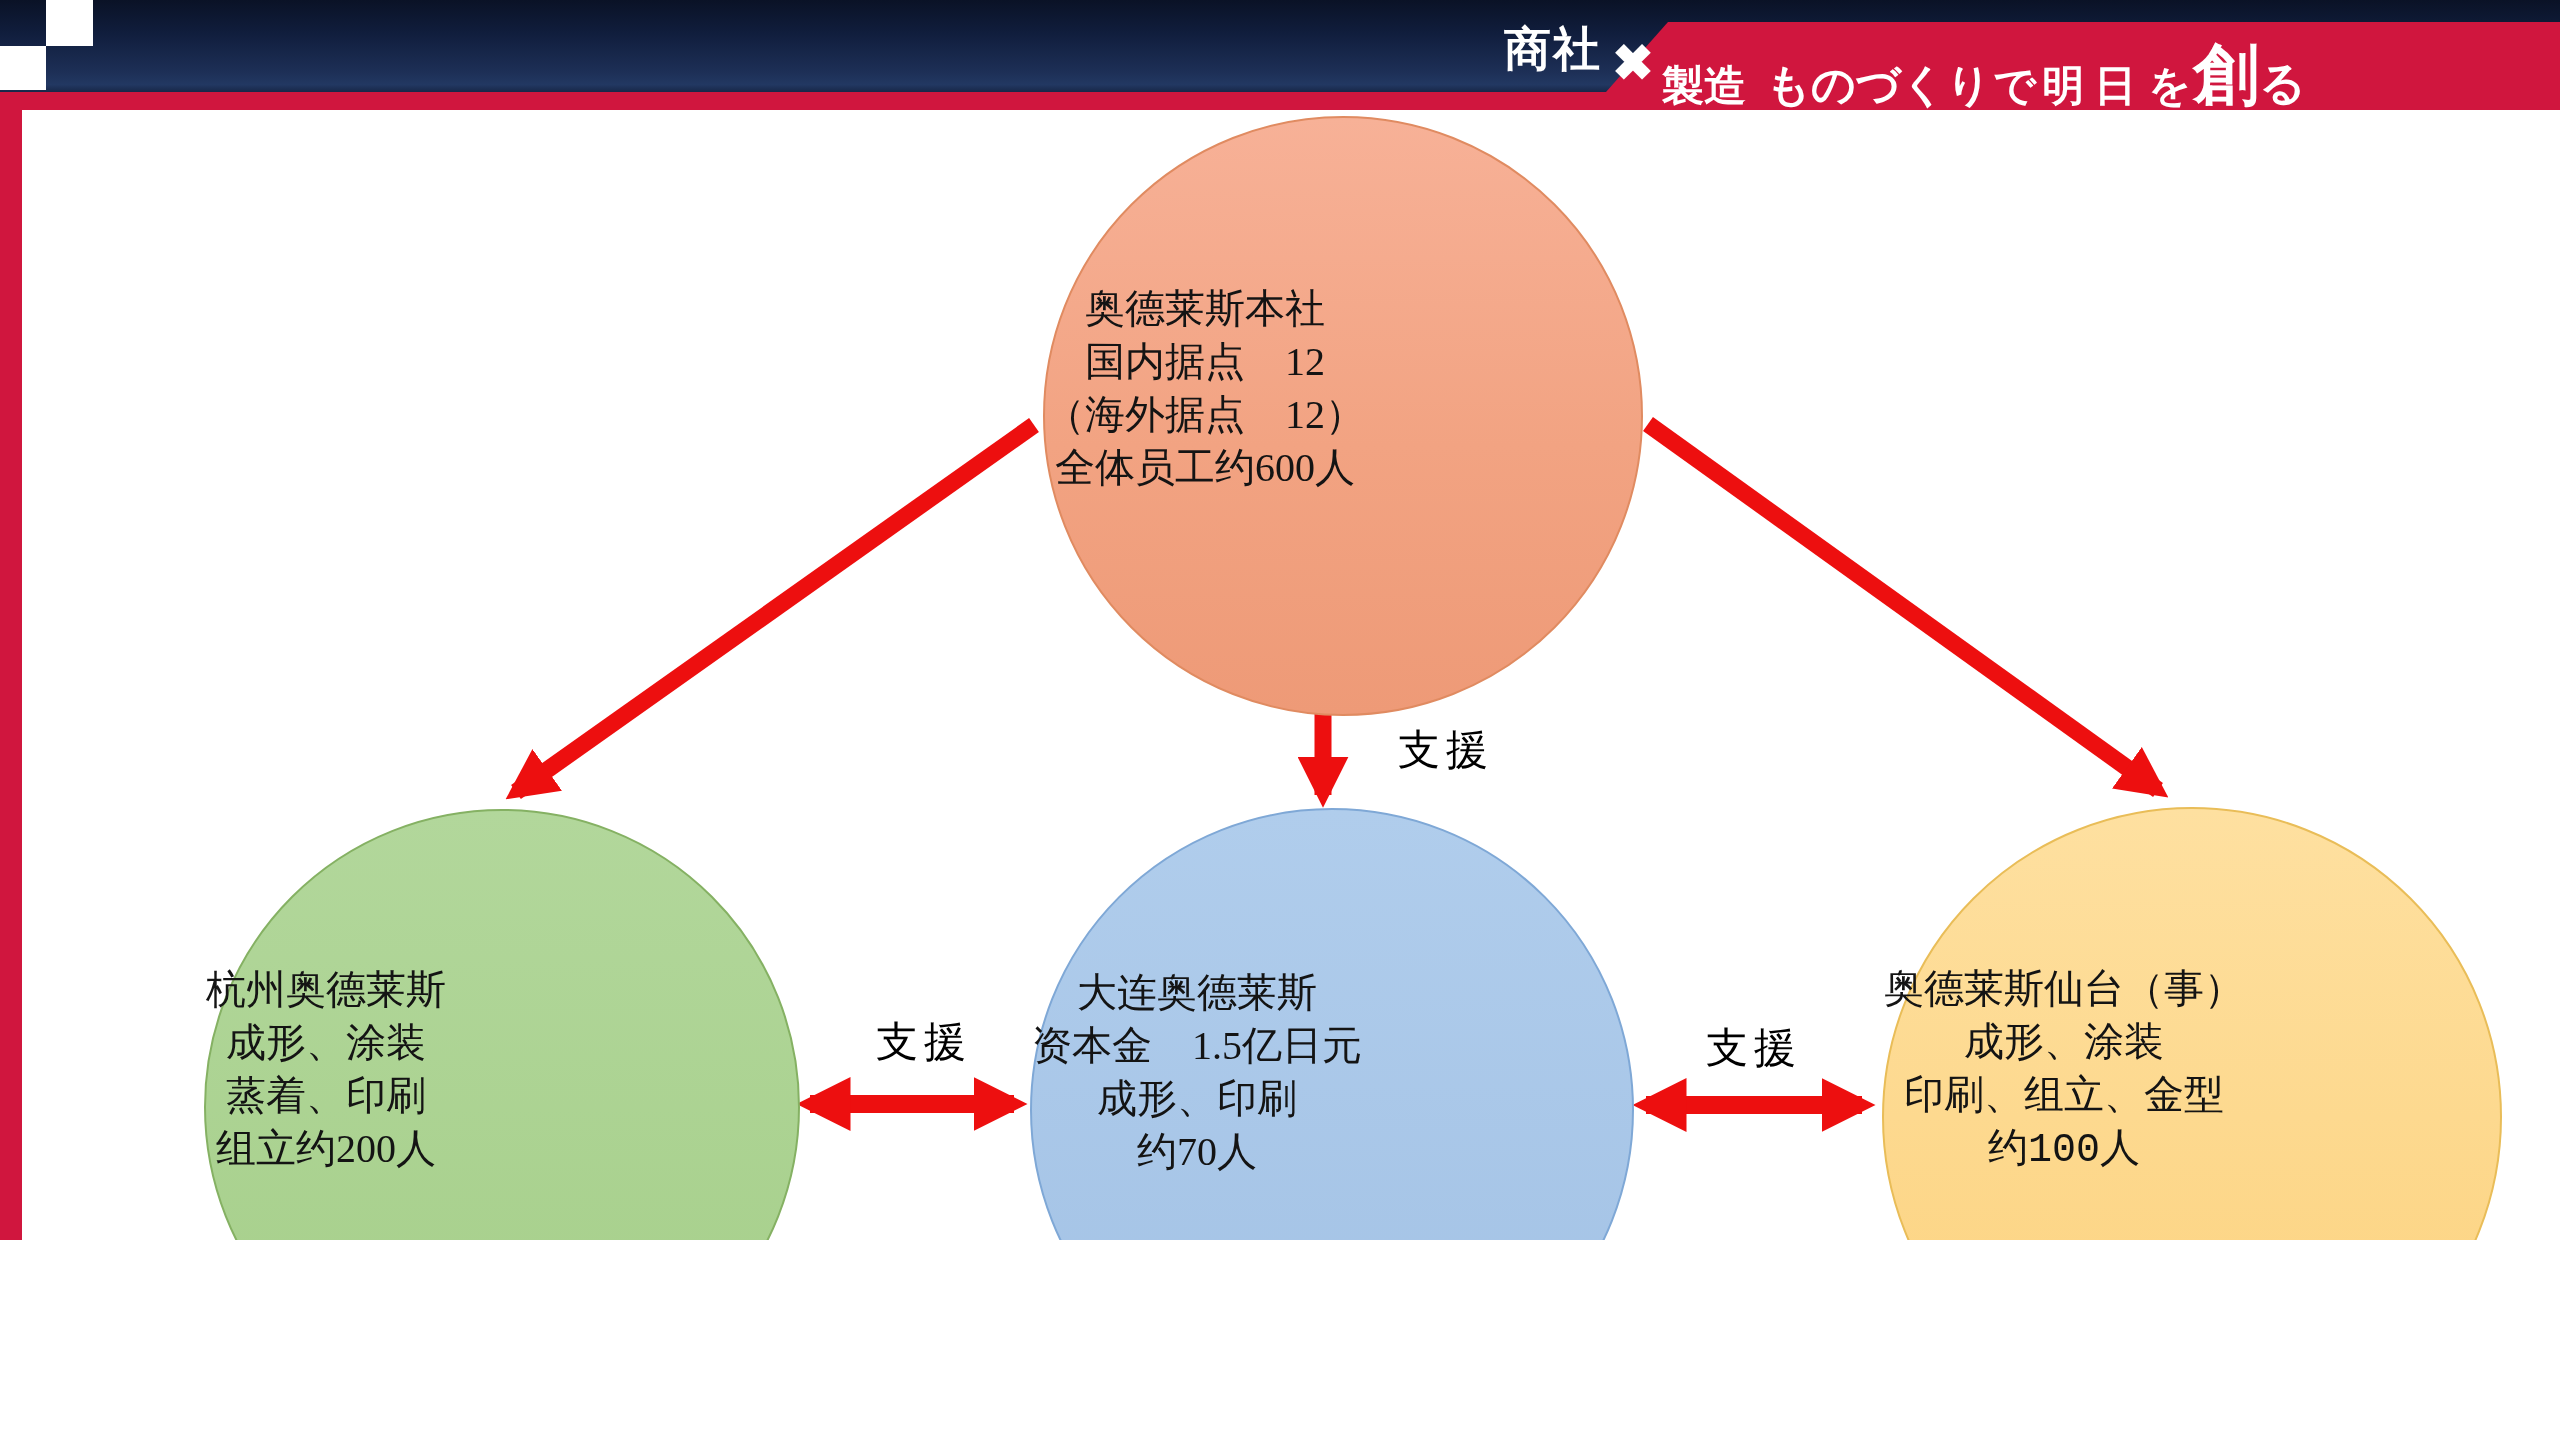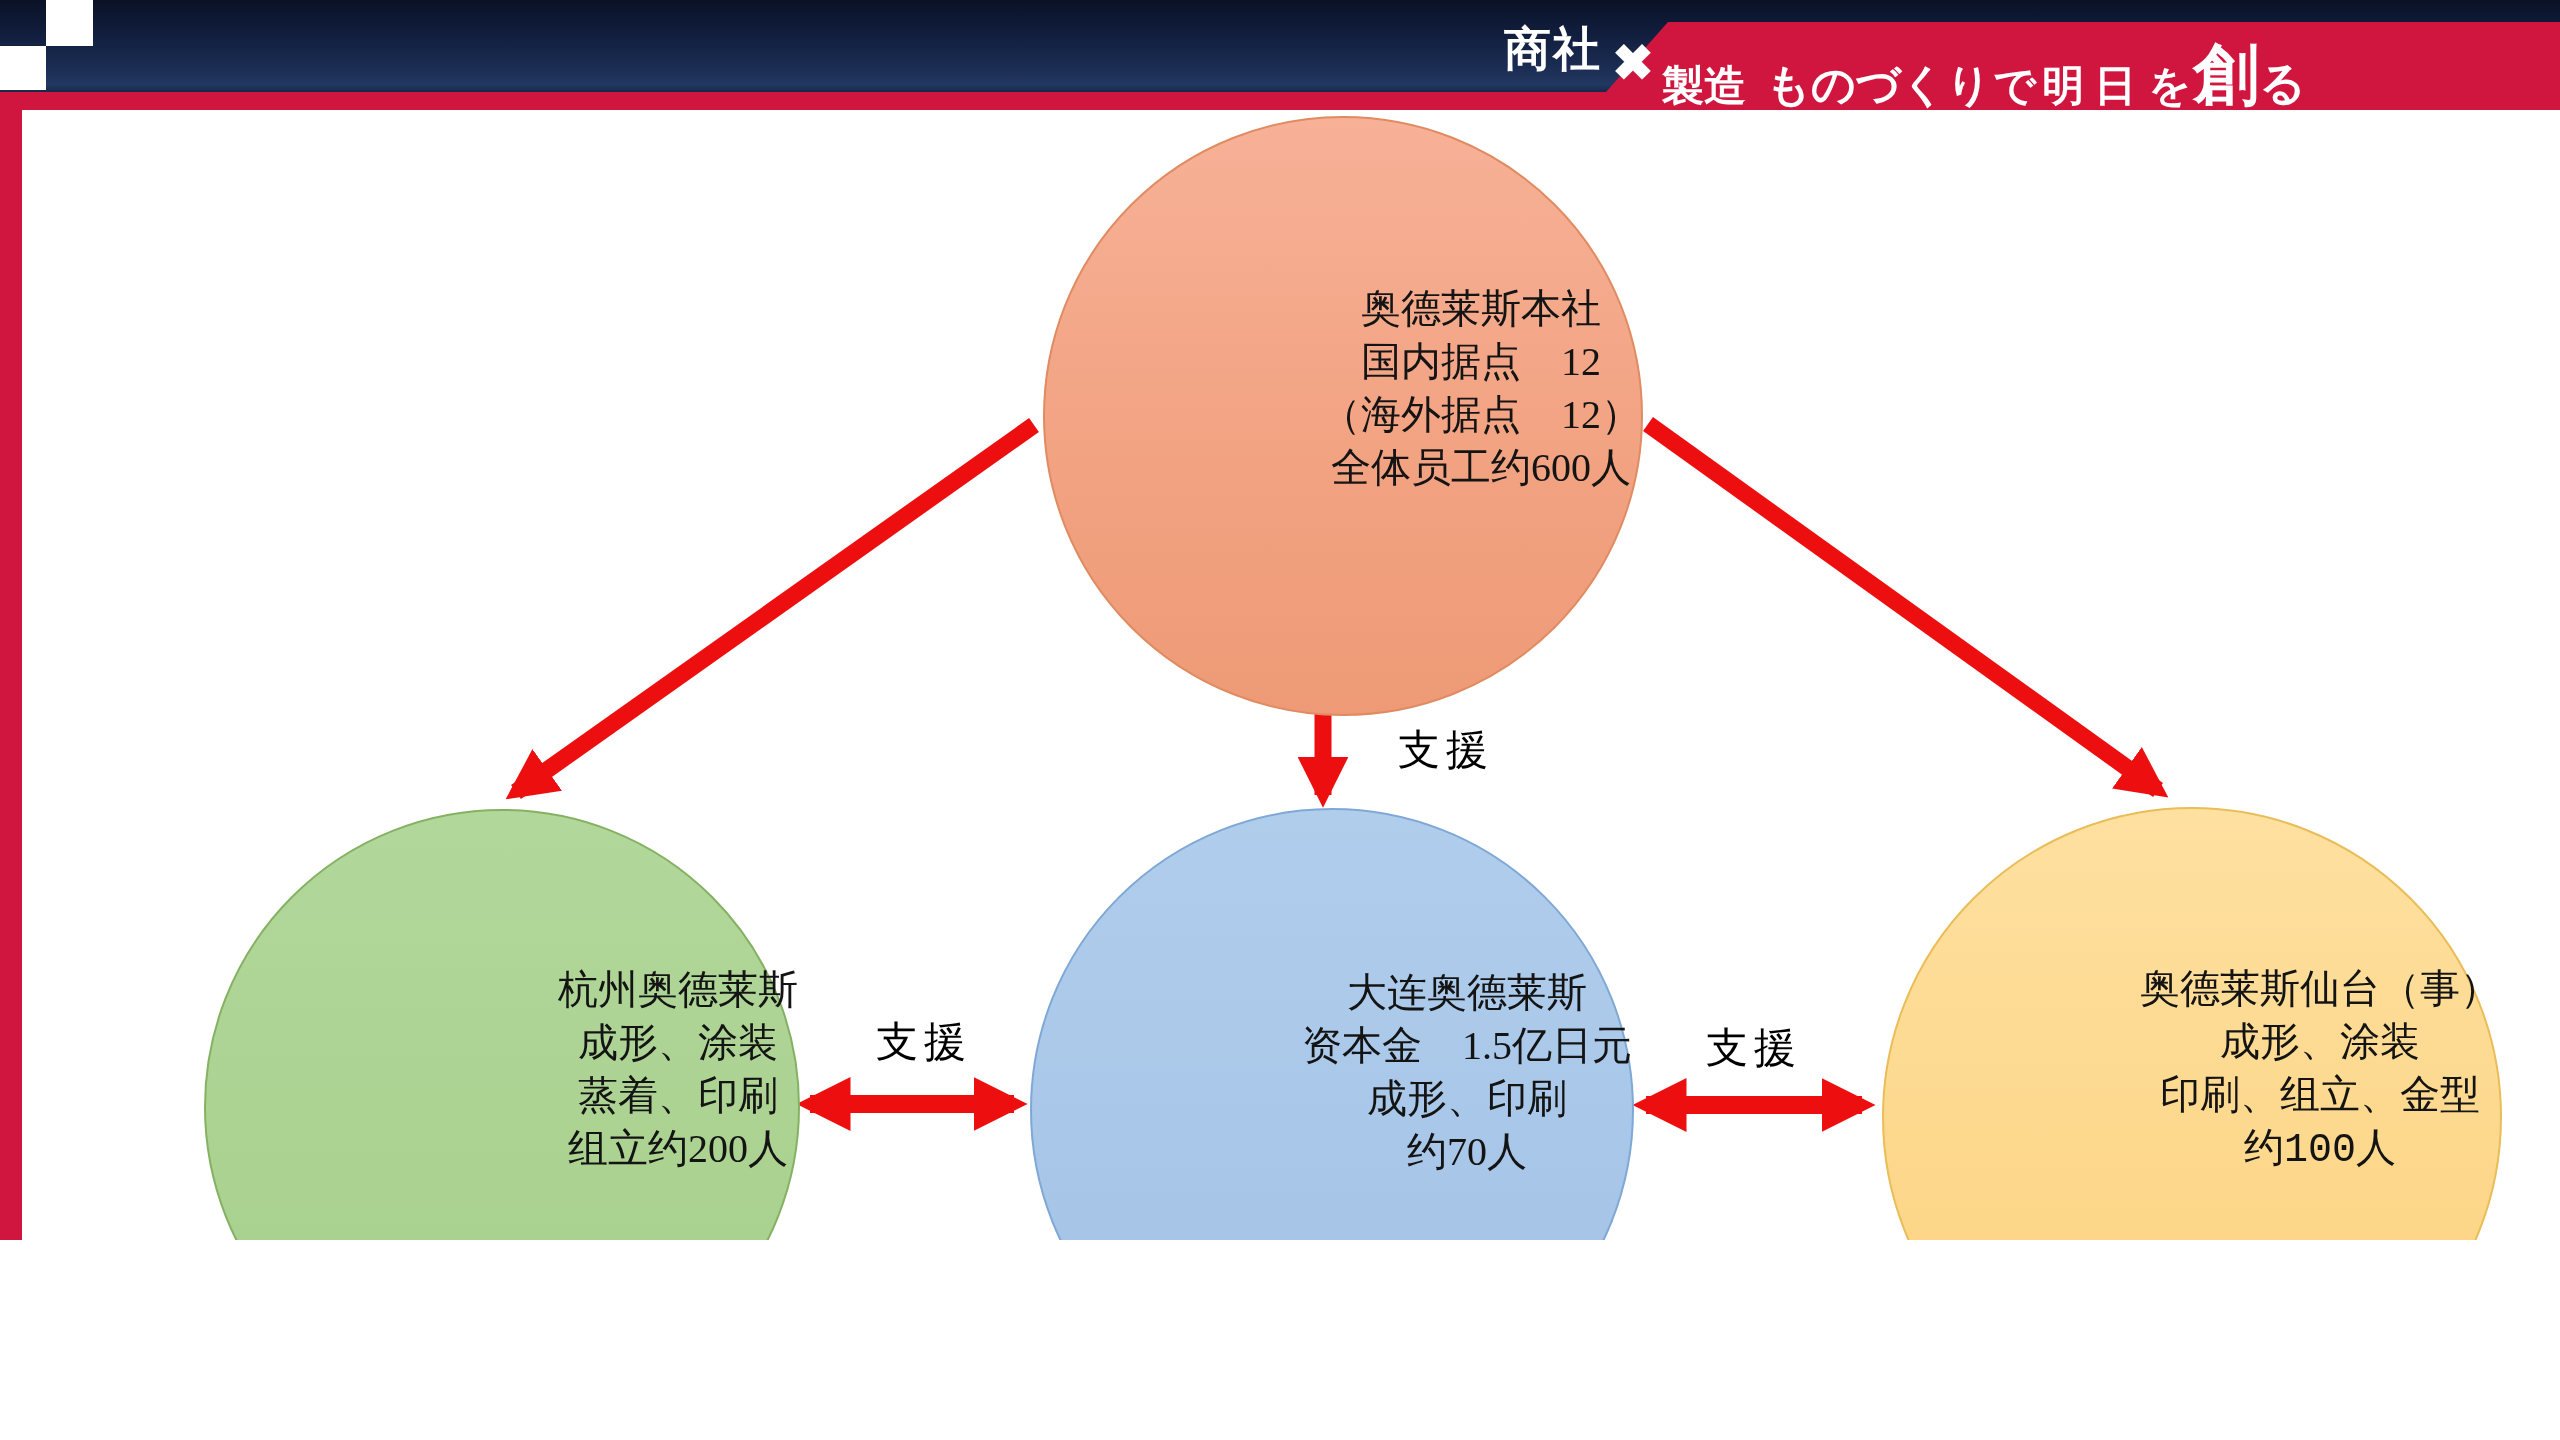--- a/index.html
+++ b/index.html
@@ -31,21 +31,21 @@
     display:flex;align-items:flex-end;color:#ffffff;font-weight:bold;white-space:nowrap;}
   .banner-text span{line-height:0.95;}
   .t-sub{font-size:42px;margin-right:20px;}
   .t-xl{font-size:44px;}
   .t-sm{font-size:42px;margin:0 2px;}
   .t-asu{font-size:42px;letter-spacing:10px;margin-left:4px;}
   .t-xxl{font-size:66px;}
   .t-md{font-size:46px;}
 
   
-  .node{position:absolute;border-radius:50%;display:flex;align-items:center;justify-content:flex-end;
+  .node{position:absolute;border-radius:50%;display:flex;align-items:center;justify-content:flex-start;
     text-align:center;color:#141414;font-family:"Liberation Serif", serif;
     font-size:40px;line-height:53px;}
   .node .txt{transform:translateY(-28px);}
   .node-hq{left:1043px;top:116px;width:596px;height:596px;
     background:linear-gradient(180deg,#f7b197 0%,#f2a382 55%,#ee9a77 100%);border:2px solid #e08b61;}
   .node-hz{left:204px;top:809px;width:592px;height:592px;
     background:linear-gradient(180deg,#b2d79b 0%,#a6cf8a 100%);border:2px solid #85b163;}
   .node-dl{left:1030px;top:808px;width:600px;height:600px;
     background:linear-gradient(180deg,#b0cdec 0%,#a3c2e5 100%);border:2px solid #7fa8d6;}
   .node-sd{left:1882px;top:807px;width:616px;height:616px;

